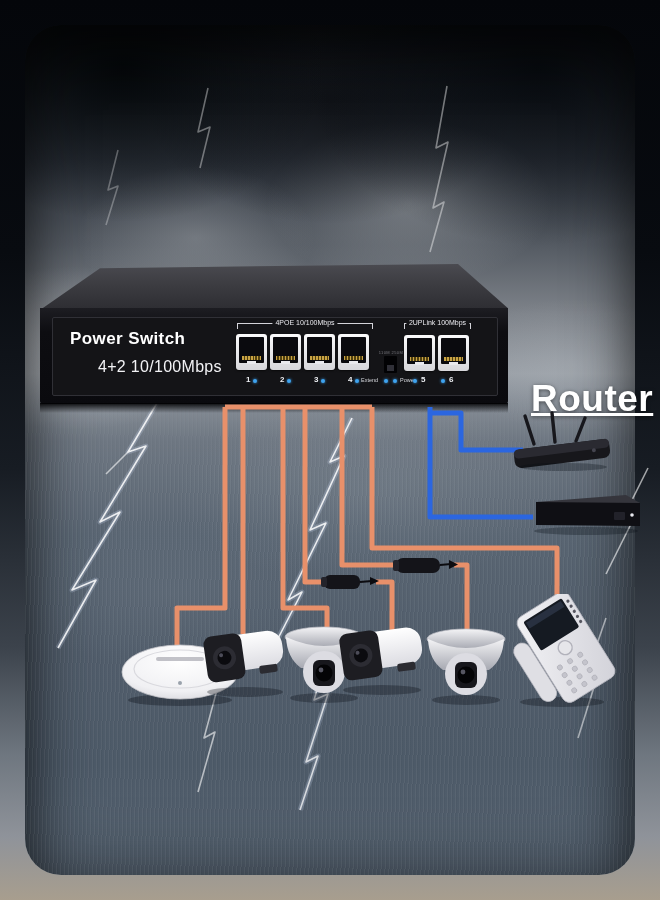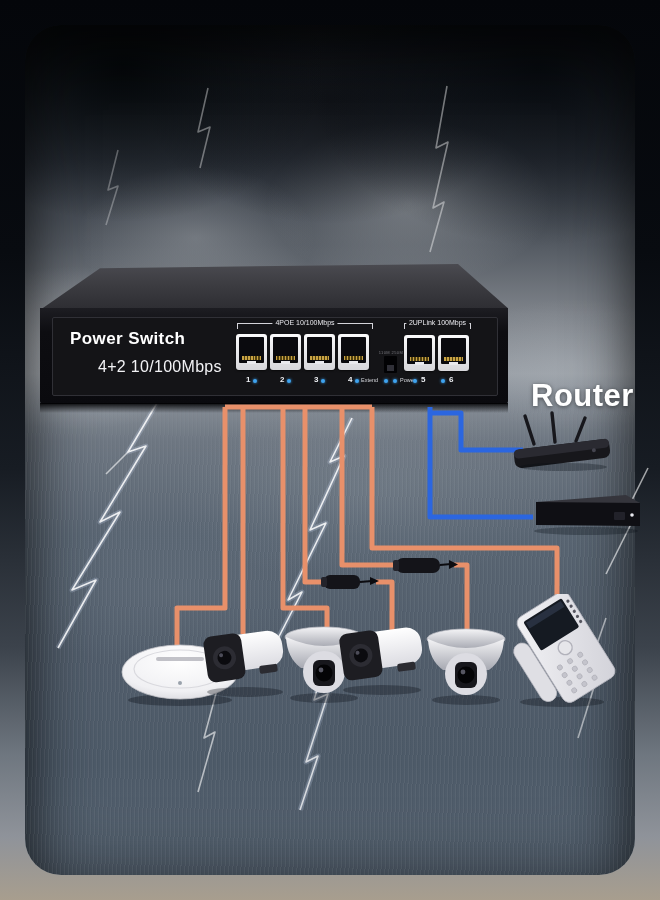--- a/index.html
+++ b/index.html
@@ -44,22 +44,22 @@
   .rj45 .pins{position:absolute;left:6px;right:6px;bottom:10px;height:4px;
     background:repeating-linear-gradient(90deg,#c9a344 0 1.5px,#50400f 1.5px 3px);}
   .rj45 .latch{position:absolute;left:11px;right:11px;bottom:6px;height:3px;background:#e9e9ed;}
   .pnum{font-size:8px;font-weight:700;color:#eef0f4;}
   .ptiny{font-size:5.5px;color:#d5d7dc;}
   .led{width:4px;height:4px;border-radius:50%;background:#3fa3ef;box-shadow:0 0 3px #3fa3ef;}
   #dip{left:384px;top:356px;width:13px;height:17px;background:#020204;border-radius:1px;}
   #dip .knob{position:absolute;left:3px;top:9px;width:7px;height:6px;background:#303038;}
   .diplabel{left:374px;top:350px;width:34px;font-size:4px;color:#77777e;letter-spacing:.4px;text-align:center;}
   
-  .biglabel{color:#fff;font-size:31px;font-weight:600;letter-spacing:.5px;
-    text-shadow:0 1px 4px rgba(0,0,0,.5);}
+  .biglabel{color:#fff;font-size:37px;font-weight:600;letter-spacing:.5px;
+    text-shadow:0 1px 4px rgba(0,0,0,.5);text-decoration:underline;}
 </style>
 </head>
 <body>
 
 <div id="stage">
 
   <div id="photo" class="abs"></div>
   <div id="rain" class="abs"></div>
 
   <svg class="abs" style="left:0;top:0;" width="660" height="900" viewBox="0 0 660 900" fill="none">

